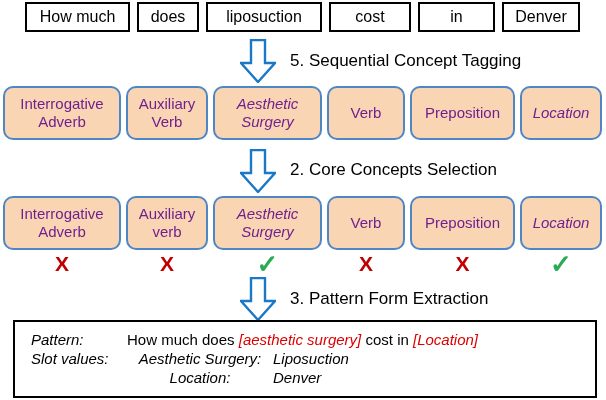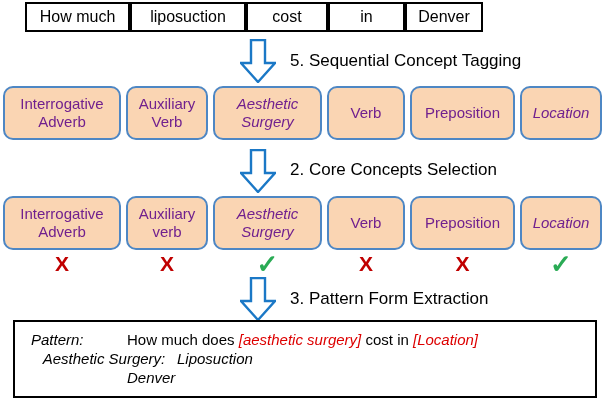--- a/index.html
+++ b/index.html
@@ -2,21 +2,21 @@
 <html style="--word_border: #000000; --tag_fill: #FAD5B3; --tag_border: #4E87C4; --tag_text: #70208E; --arrow_blue: #1B78C6; --reject_red: #C00000; --select_green: #2AAB55; --slot_red: #DD0000;"><head>
 <meta charset="utf-8">
 <style>
   html,body { margin:0; padding:0; background:#fff; }
   .canvas {
     position:relative; width:606px; height:400px; background:#fff;
     font-family:"Liberation Sans", sans-serif; color:#000; overflow:hidden;
   }
 
   
-  .words-row { position:absolute; left:25px; top:2px; display:flex; }
+  .words-row { position:absolute; left:25px; top:2px; display:flex; gap:7px; }
   .word-box {
     box-sizing:border-box; height:30px; border:2px solid var(--word_border,#000);
     background:#fff; display:flex; align-items:center; justify-content:center;
     font-size:16px;
   }
 
   
   .tag-row { position:absolute; left:3px; display:flex; gap:5px; }
   .tag-box {
     box-sizing:border-box; height:54px; border:2px solid var(--tag_border,#4E87C4);
@@ -48,20 +48,21 @@
   .p-col2 { width:146px; flex:0 0 auto;text-align:center; }
   .red { color:var(--slot_red,#DD0000); }
 </style>
 </head>
 <body>
 
 <div class="canvas">
 
   <div class="words-row">
     <div class="word-box" style="width:105px">How much</div>
+    <div class="word-box" style="width:62px">does</div>
     <div class="word-box" style="width:116px">liposuction</div>
     <div class="word-box" style="width:82px">cost</div>
     <div class="word-box" style="width:77px">in</div>
     <div class="word-box" style="width:78px">Denver</div>
   </div>
 
   <svg class="arrow" style="top:39px" viewBox="0 0 36 44">
     <path d="M11 1 H25 V24 H35 L18 43 L1 24 H11 Z" fill="#fff" stroke="var(--arrow_blue,#1B78C6)" stroke-width="2.4"></path>
   </svg>
   <div class="step-label" style="top:51px">5. Sequential Concept Tagging</div>
@@ -114,22 +115,24 @@
     <path d="M11 1 H25 V24 H35 L18 43 L1 24 H11 Z" fill="#fff" stroke="var(--arrow_blue,#1B78C6)" stroke-width="2.4"></path>
   </svg>
   <div class="step-label" style="top:289px">3. Pattern Form Extraction</div>
 
   <div class="pattern-box">
     <div class="p-row">
       <span class="p-label">Pattern:</span>
       <span><span>How much does </span><span class="red italic">[aesthetic surgery]</span><span> cost in </span><span class="red italic">[Location]</span></span>
     </div>
     <div class="p-row">
+      <span class="p-label">Slot values:</span>
       <span class="p-col2 italic">Aesthetic Surgery:</span>
       <span class="italic">Liposuction</span>
     </div>
     <div class="p-row">
       <span class="p-label"></span>
+      <span class="p-col2 italic">Location:</span>
       <span class="italic">Denver</span>
     </div>
   </div>
 
 </div>
 
 </body></html>

